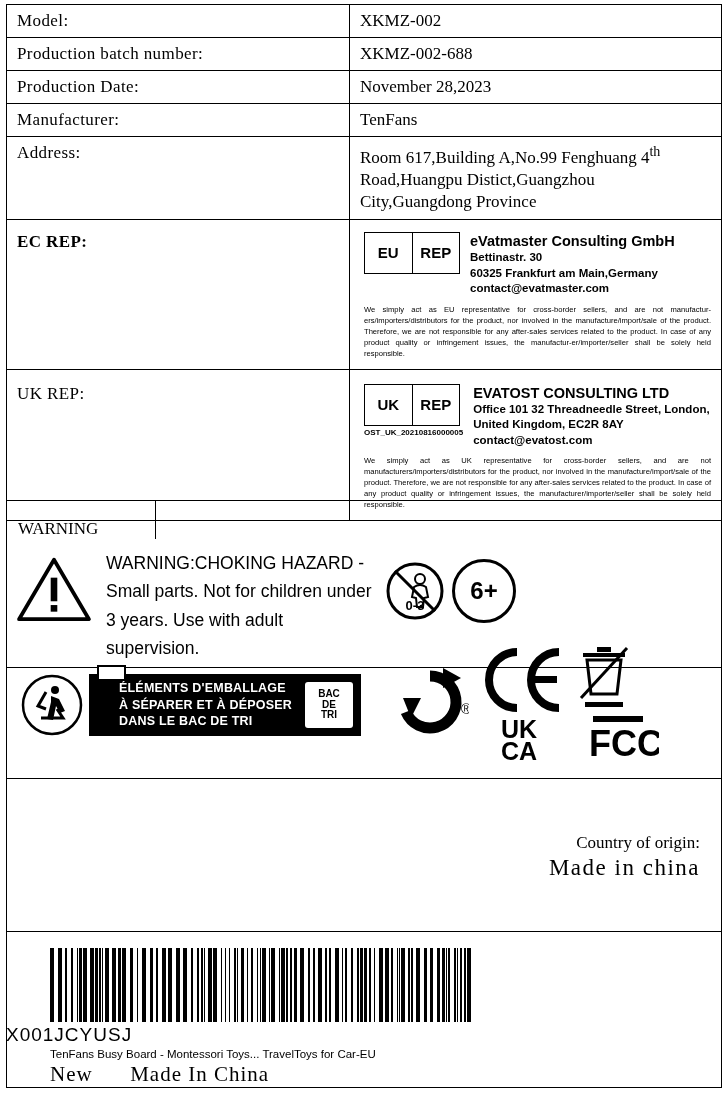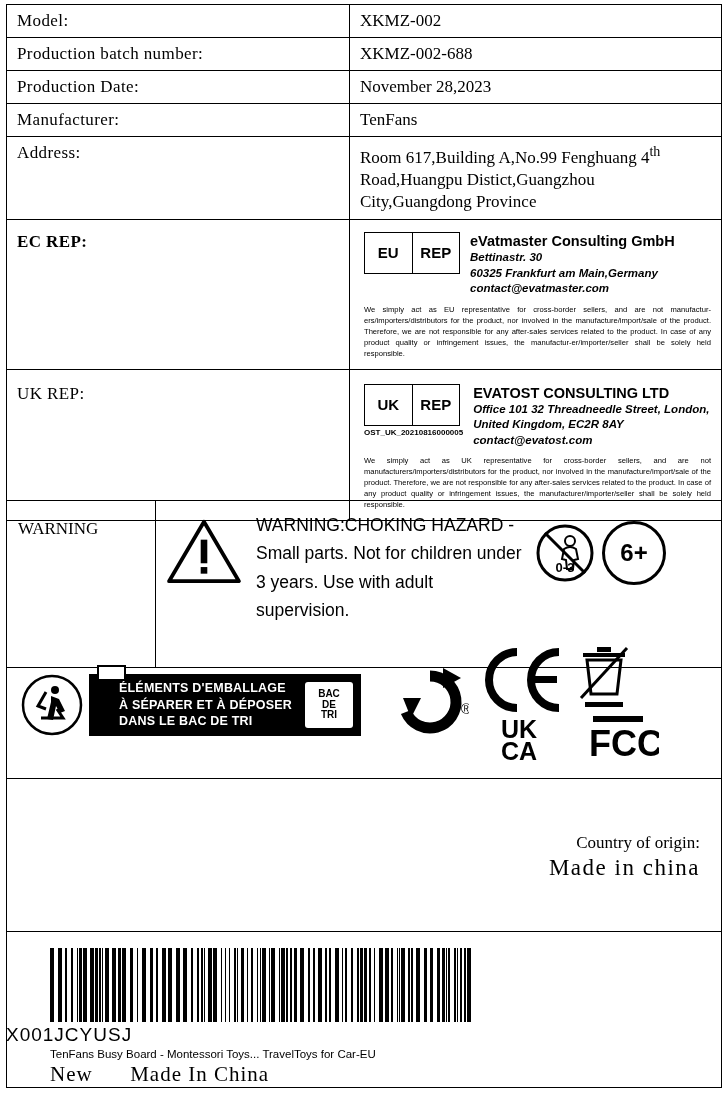--- a/index.html
+++ b/index.html
@@ -13,21 +13,21 @@
   .spec td.lbl{width:322px;letter-spacing:.4px;}
   .spec td.val{font-size:17px;}
   .sp{letter-spacing:2px;}
   sup{font-size:14px;vertical-align:super;}
   .repbox{display:flex;align-items:stretch;border:1.5px solid #000;width:96px;height:42px;box-sizing:border-box;}
   .repbox .cell{flex:1;display:flex;align-items:center;justify-content:center;font-family:"Liberation Sans",sans-serif;font-weight:bold;font-size:15px;}
   .repbox .cell.first{border-right:1.5px solid #000;}
   .reprow{display:flex;gap:10px;align-items:flex-start;}
   .repinfo{font-family:"Liberation Sans",sans-serif;}
   .repinfo .name{font-weight:bold;font-size:14.5px;line-height:1.25;}
-  .repinfo .line{font-weight:bold;font-size:11.5px;line-height:1.35;font-style:italic;}
+  .repinfo .line{font-weight:bold;font-size:11.5px;line-height:1.35;}
   .repnote{font-family:"Liberation Sans",sans-serif;font-size:7.6px;line-height:1.45;margin-top:7px;text-align:justify;}
   .ostcode{font-family:"Liberation Sans",sans-serif;font-size:8px;font-weight:bold;margin-top:2px;}
 
   
   .warnrow{position:absolute;left:6px;width:716px;border-top:1.5px solid #000;border-bottom:1.5px solid #000;box-sizing:border-box;display:flex;}
   .warn-lbl{width:150px;border-right:1.5px solid #000;box-sizing:border-box;display:flex;align-items:flex-start;padding:18px 0 0 12px;font-size:17px;font-family:"Liberation Serif",serif;}
   .warn-body{flex:1;display:flex;align-items:flex-start;padding:10px 6px 6px 10px;box-sizing:border-box;}
   .tri{width:76px;height:68px;flex:0 0 76px;margin-top:6px;}
   .warn-text{font-family:"Liberation Sans",sans-serif;font-size:17.5px;line-height:1.62;padding-left:14px;width:268px;}
   .agebadges{display:flex;gap:6px;align-items:center;margin-left:10px;margin-top:10px;}
@@ -125,21 +125,21 @@
             <div class="line">United Kingdom, EC2R 8AY</div>
             <div class="line">contact@evatost.com</div>
           </div>
         </div>
         <div class="repnote">We simply act as UK representative for cross-border sellers, and are not manufacturers/importers/distributors for the product, nor involved in the manufacture/import/sale of the product. Therefore, we are not responsible for any after-sales services related to the product. In case of any product quality or infringement issues, the manufacturer/importer/seller shall be solely held responsible.</div>
       </td>
     </tr>
   </tbody>
     </table>
 
-  <div class="warnrow" style="top:500px;height:168px;">
+  <div class="warnrow" style="top:500px;height:168px;flex-direction:column;">
     <div class="warn-lbl">WARNING</div>
     <div class="warn-body">
       <svg class="tri" viewBox="0 0 80 72">
         <polygon points="40,5 77,68 3,68" fill="none" stroke="#000" stroke-width="4" stroke-linejoin="round"></polygon>
         <rect x="36.5" y="24" width="7" height="25" fill="#000"></rect>
         <rect x="36.5" y="53" width="7" height="7" fill="#000"></rect>
       </svg>
       <div class="warn-text">WARNING:CHOKING HAZARD - Small parts. Not for children under 3 years. Use with adult supervision.</div>
       <div class="agebadges">
         <svg width="62" height="62" viewBox="0 0 62 62">

